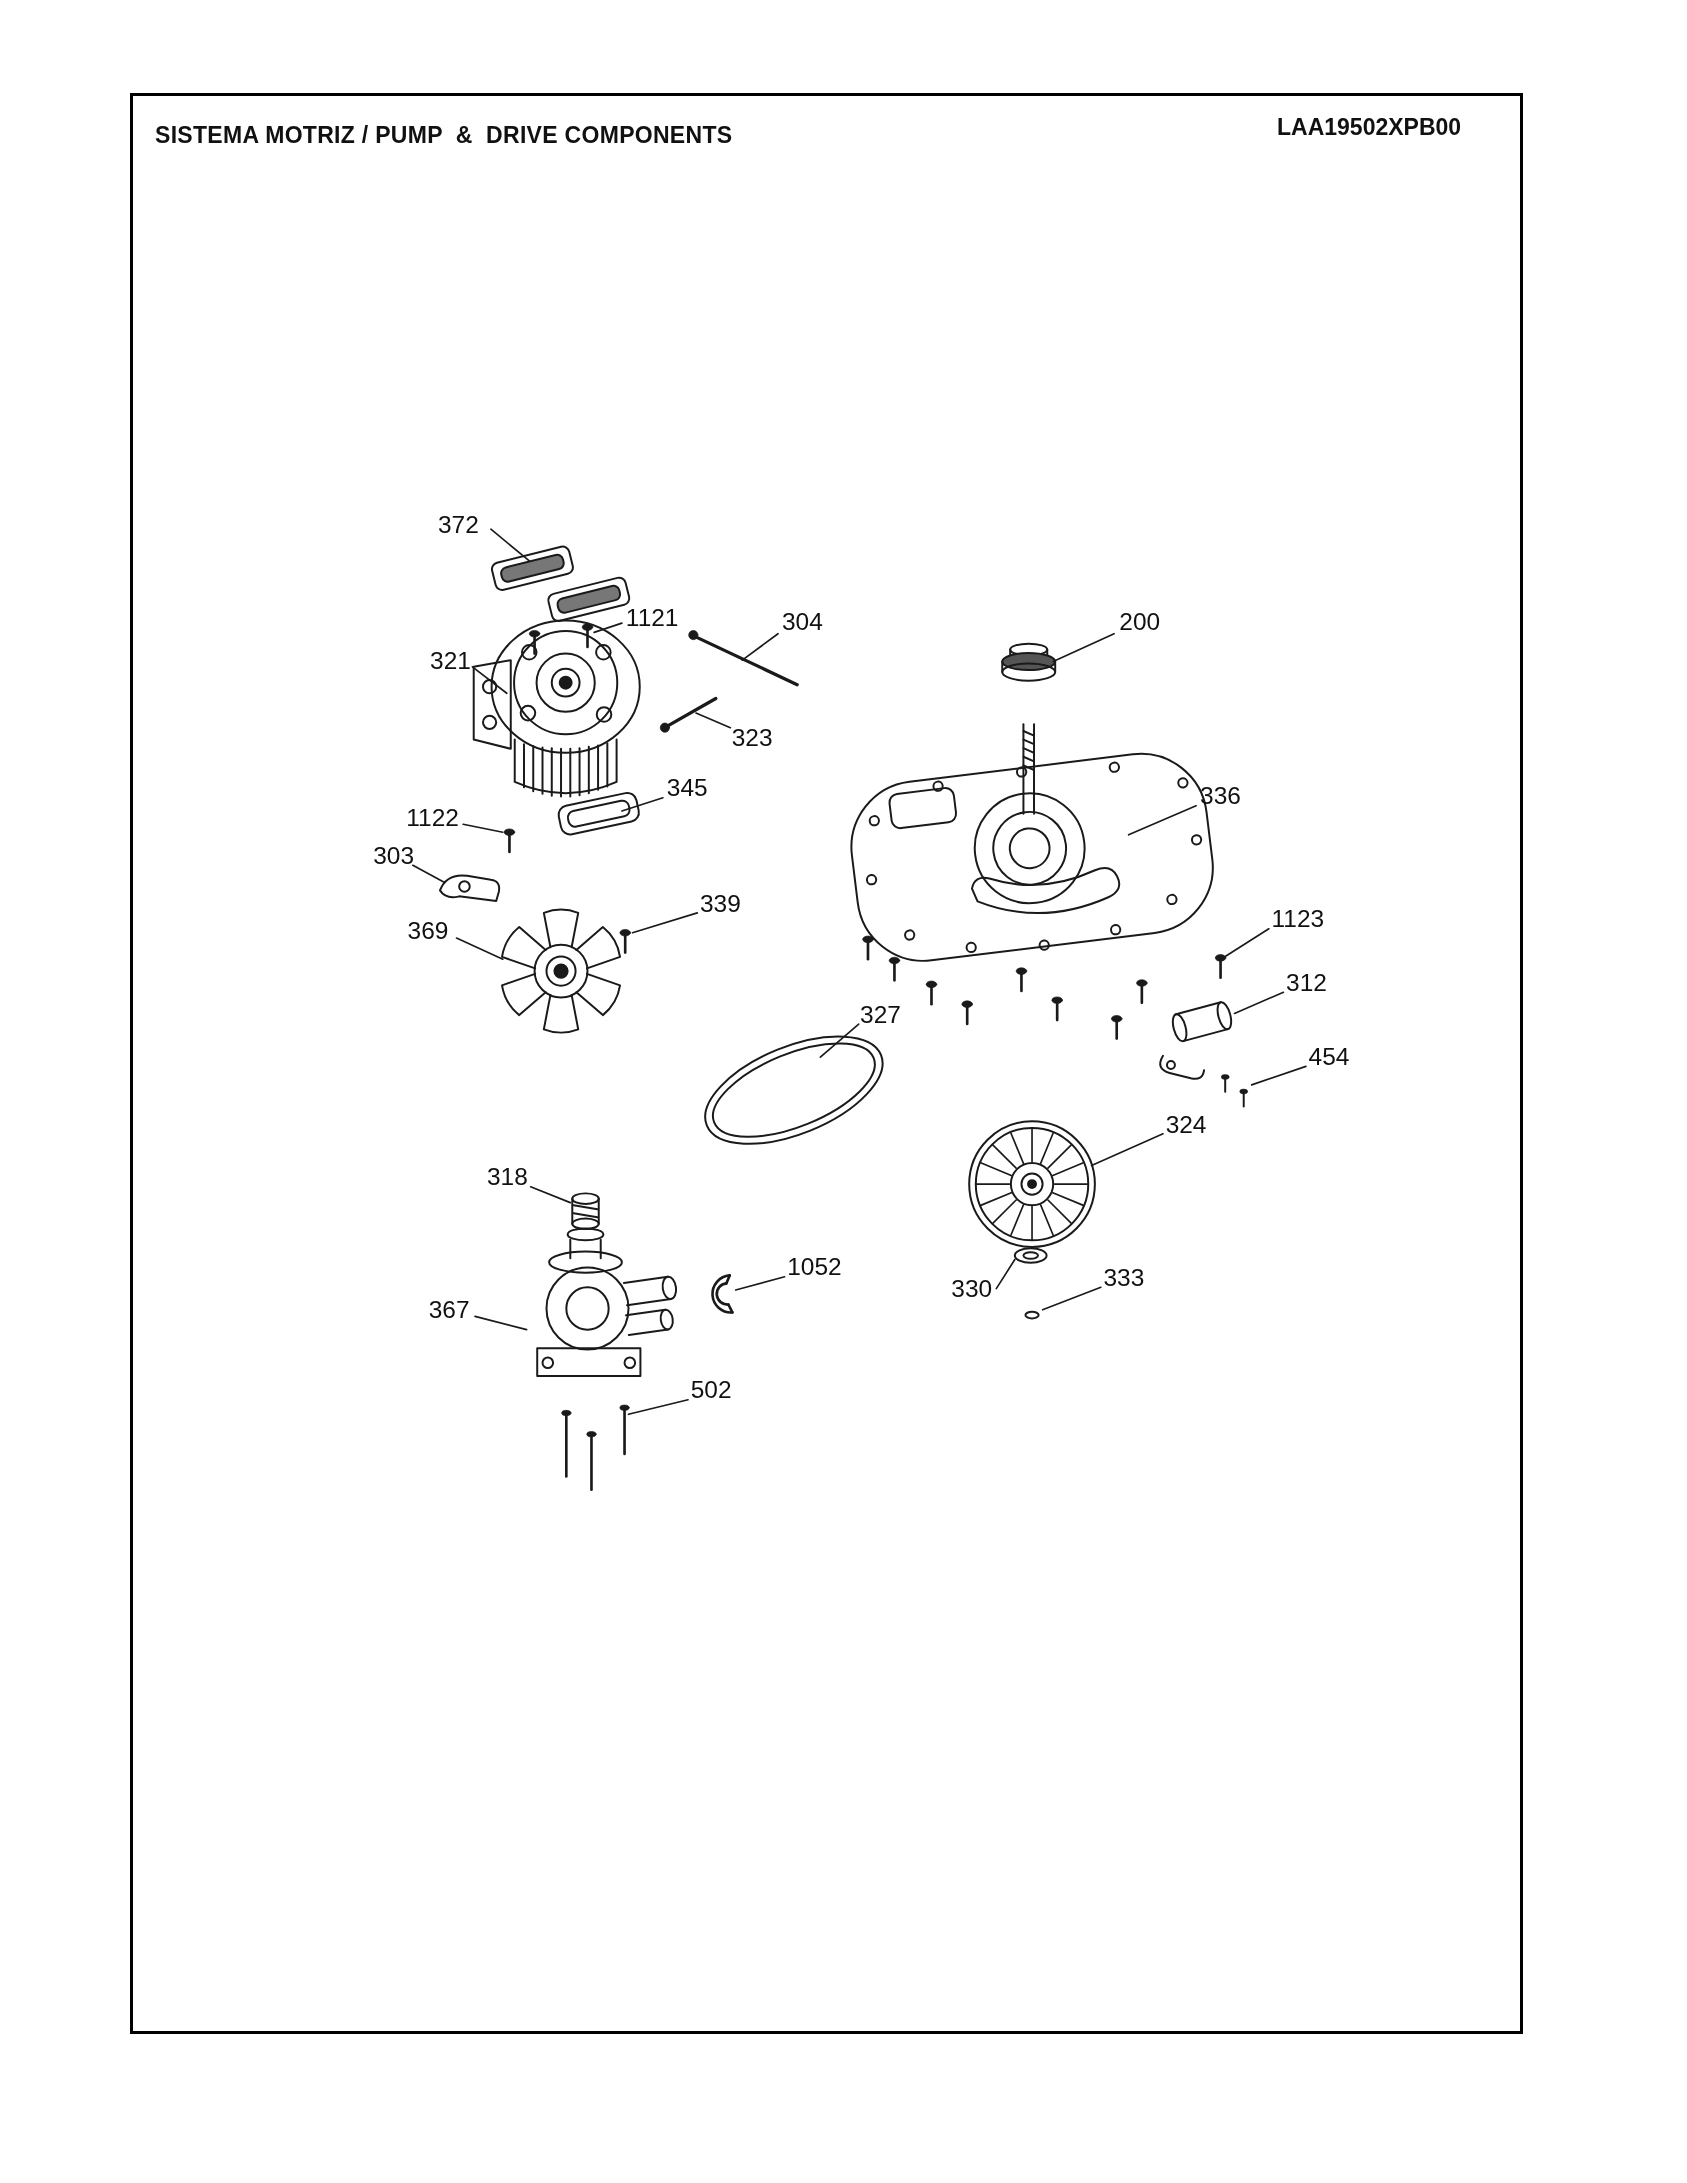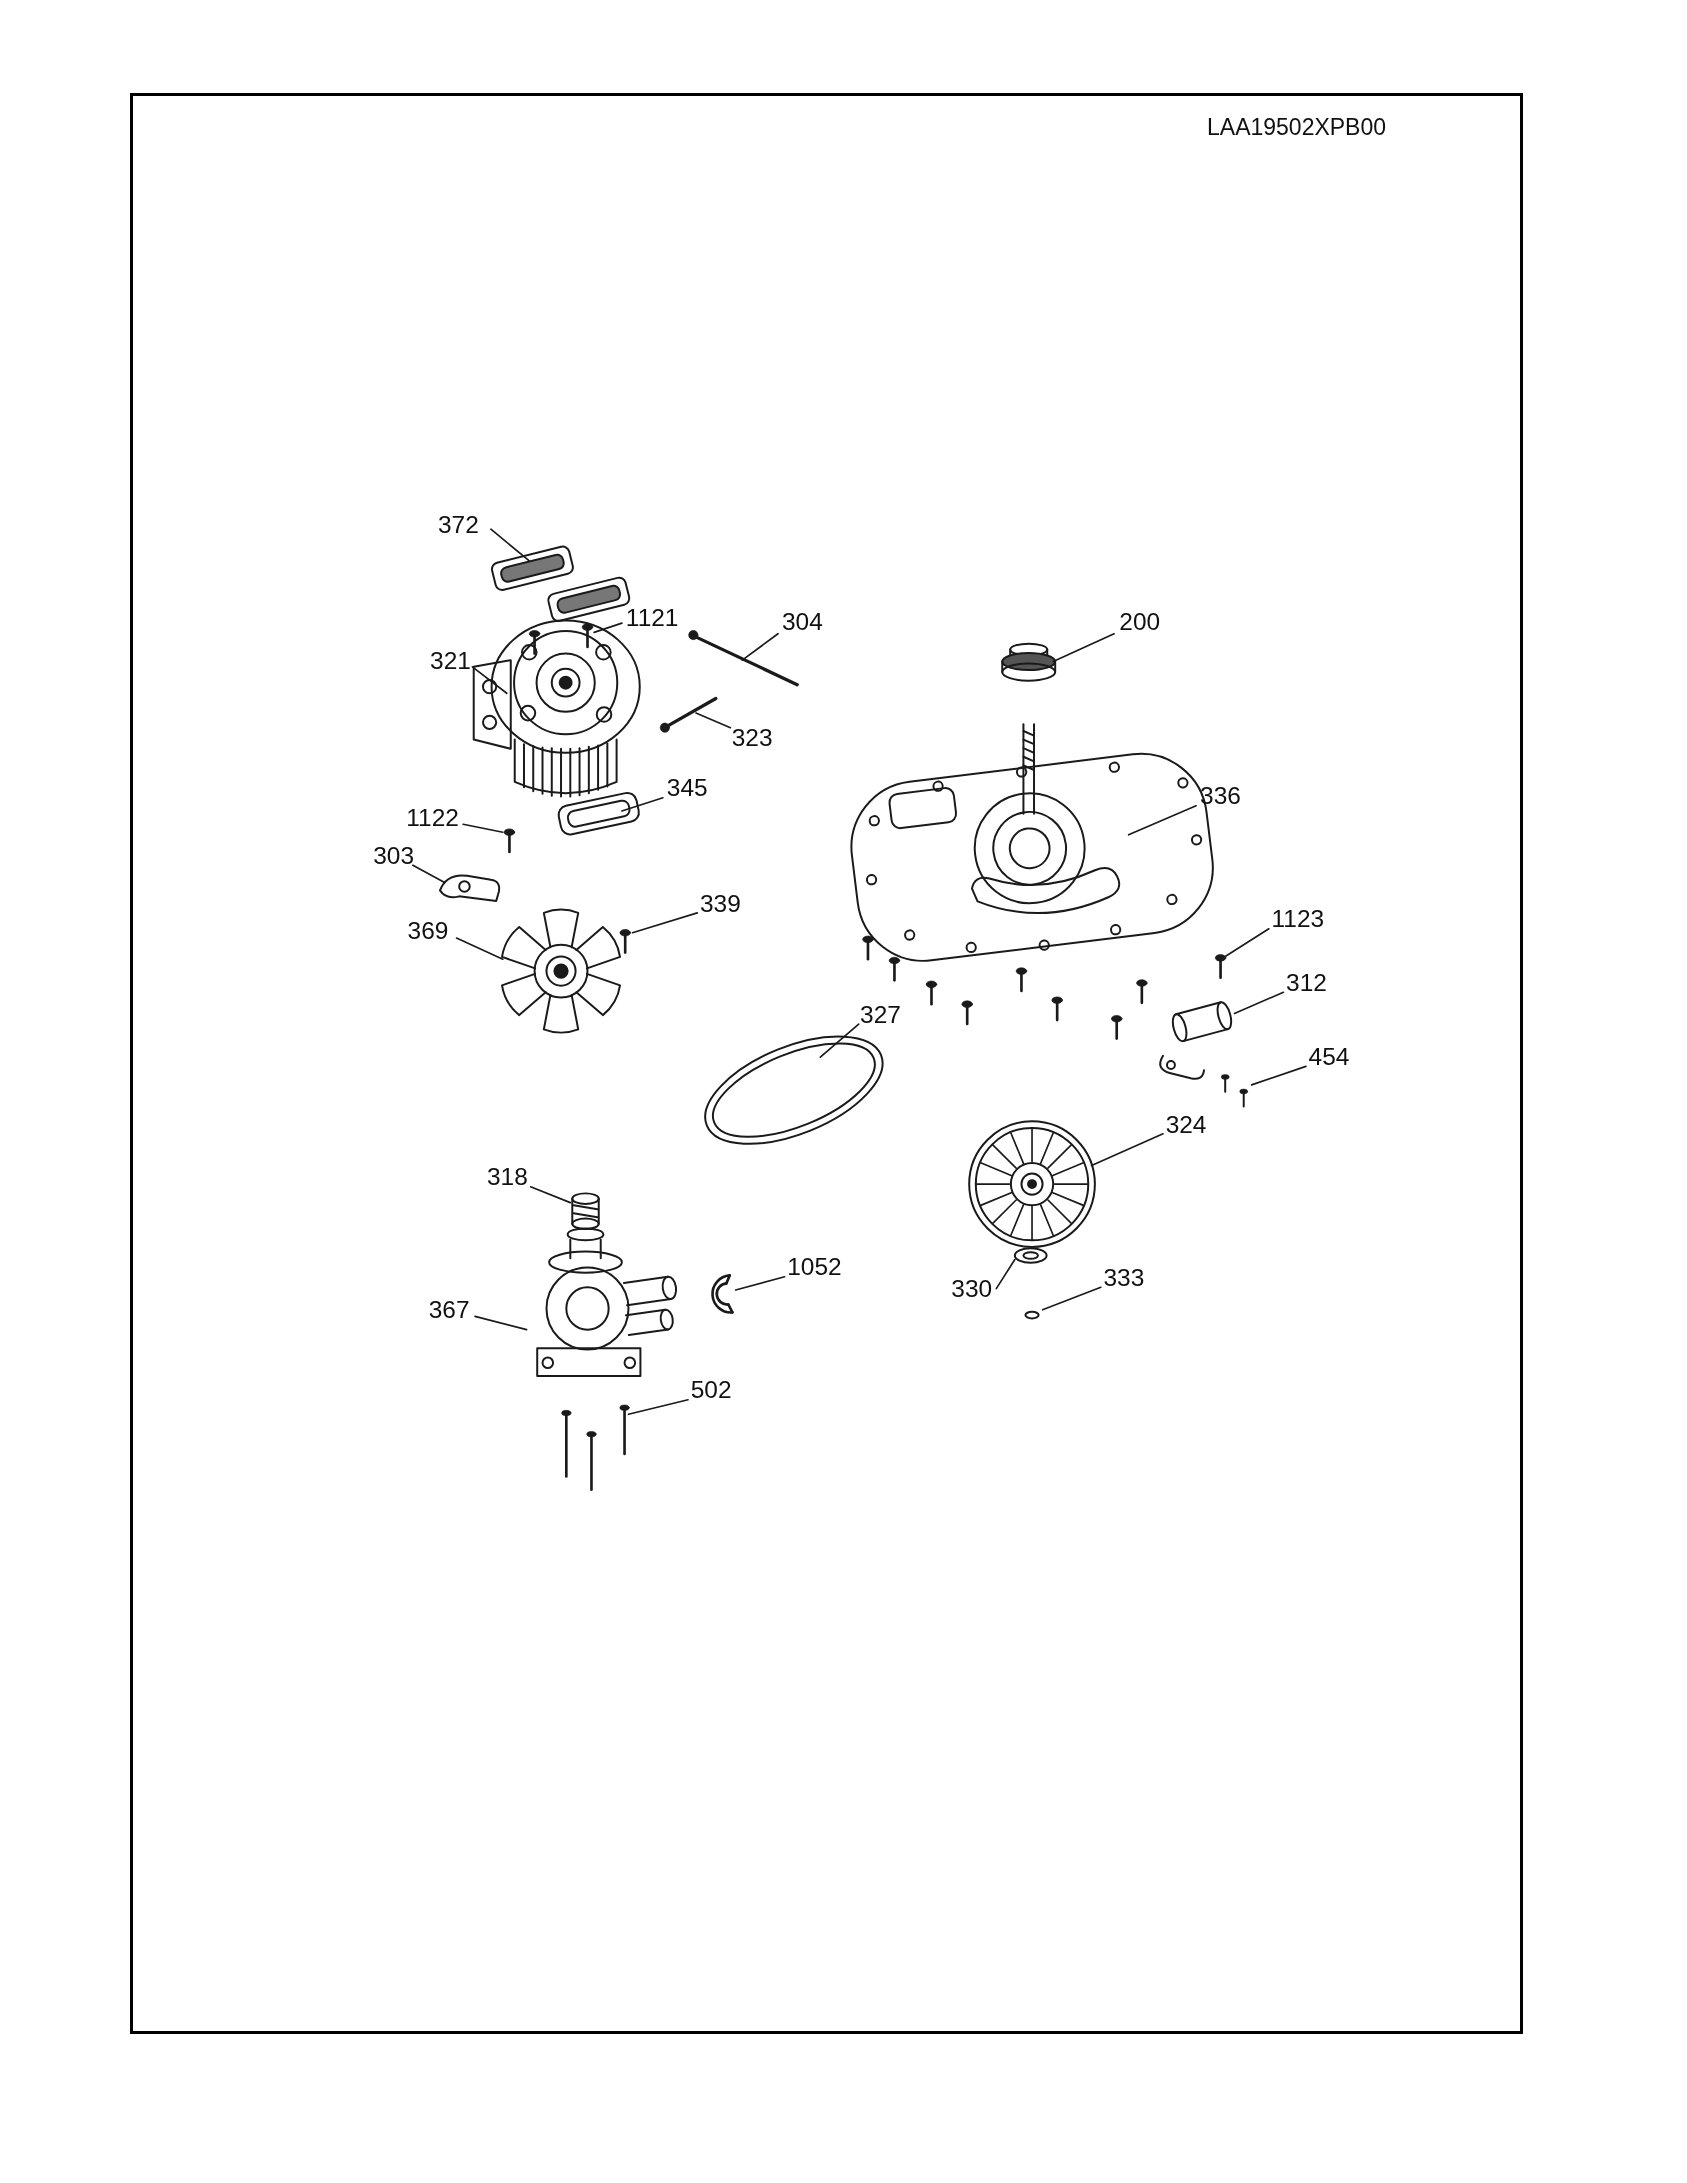--- a/index.html
+++ b/index.html
@@ -20,39 +20,40 @@
   .title {
     position: absolute;
     left: 155px; top: 122px;
     font-size: 23px; font-weight: 700;
     color: #111;
     white-space: pre;
     letter-spacing: 0.3px;
   }
   .doc-id {
     position: absolute;
-    left: 1207px; top: 114px;
-    font-size: 23px; font-weight: 400;
+    left: 1277px; top: 114px;
+    font-size: 23px; font-weight: 700;
     color: #111;
     white-space: pre;
   }
   svg.diagram { position: absolute; left: 0; top: 0; }
   svg.diagram text {
     font-family: "Liberation Sans", sans-serif;
     font-size: 37px;
     fill: #111;
   }
 </style>
 </head>
 <body>
 
 <div class="page">
 
   <div class="frame"></div>
 
+  <div class="title">SISTEMA MOTRIZ / PUMP  &amp;  DRIVE COMPONENTS</div>
   <div class="doc-id">LAA19502XPB00</div>
 
   <svg class="diagram" width="1687" height="2183" viewBox="0 0 2550 3300" stroke-linecap="round" stroke-linejoin="round">
 
     <defs>
       <g id="scr" stroke="#1a1a1a">
         <ellipse cx="0" cy="0" rx="8" ry="5" fill="#1a1a1a"></ellipse>
         <line x1="0" y1="3" x2="0" y2="30" stroke-width="4"></line>
       </g>
       <g id="blade" stroke="#1a1a1a" fill="none" stroke-width="3">

